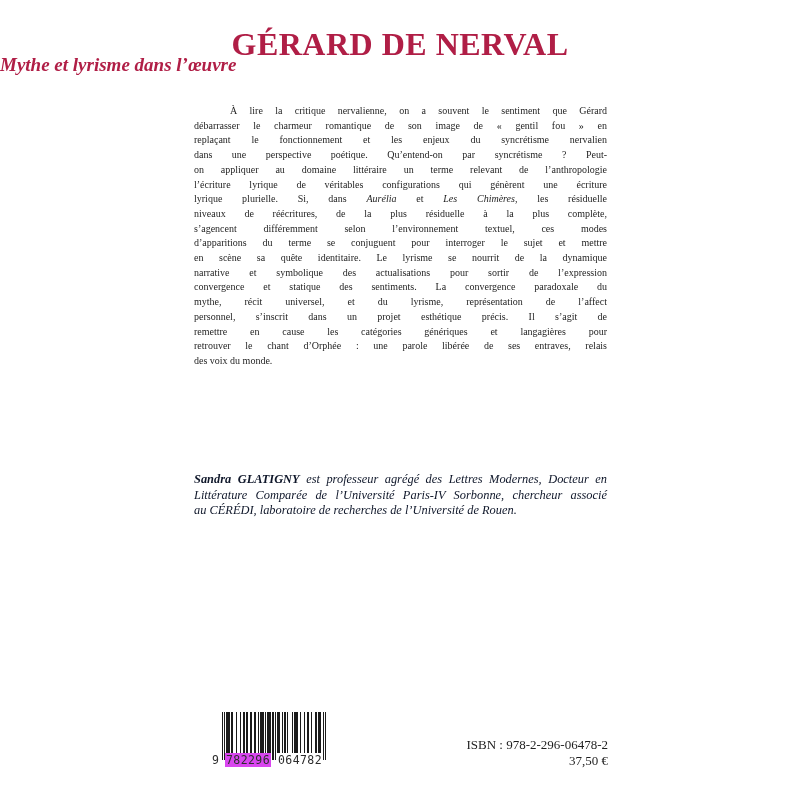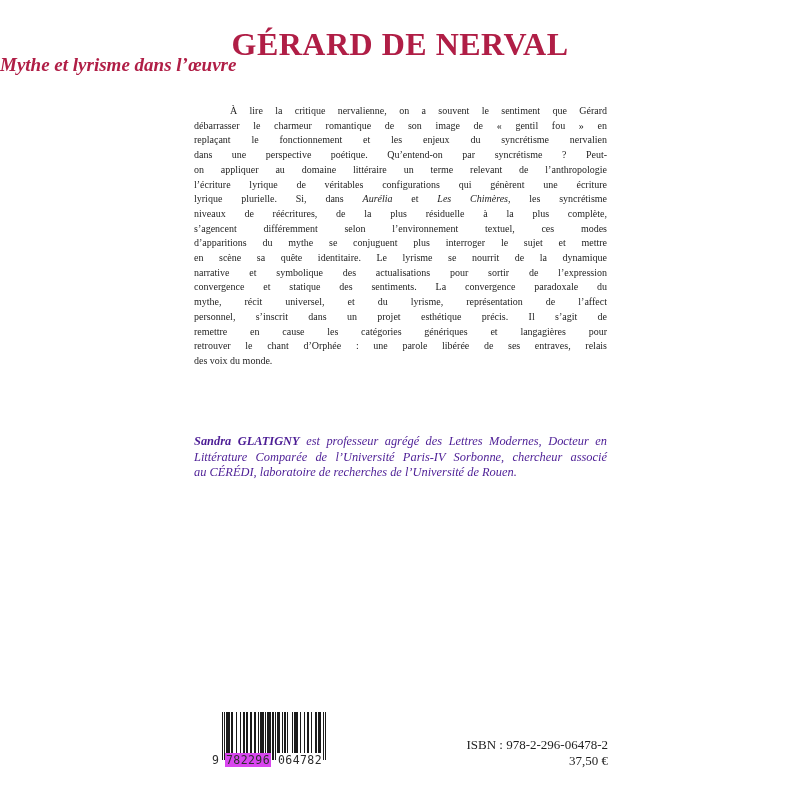--- a/index.html
+++ b/index.html
@@ -26,23 +26,23 @@
     font-size: 19px; font-weight: bold; font-style: italic;
     color: var(--accent, #b01e46);
   }
 
   .synopsis {
     position: absolute; top: 104px; left: 194px; width: 413px;
     font-size: 10px; line-height: 14.7px;
     color: #1e1e1e;
   }
   .bio {
-    position: absolute; top: 434px; left: 194px; width: 413px;
+    position: absolute; top: 472px; left: 194px; width: 413px;
     font-size: 12.4px; line-height: 15.6px;
-    color: #4c1d95;
+    color: #0f172a;
   }
   .tline { text-align: justify; text-align-last: justify; }
   .tline.last { text-align-last: left; }
   .tline.indent { text-indent: 36px; }
   .tline .it { font-style: italic; }
   .tline .bd { font-weight: bold; }
 
   .barcode-wrap {
     position: absolute; top: 712px; left: 222px;
     width: 104px; height: 58px;
@@ -75,24 +75,24 @@
 
   <div class="book-subtitle">Mythe et lyrisme dans l’œuvre</div>
 
   <div class="synopsis" id="synopsis">
       <div class="tline indent"><span>À lire la critique nervalienne, on a souvent le sentiment que Gérard</span></div>
       <div class="tline"><span>débarrasser le charmeur romantique de son image de « gentil fou » en</span></div>
       <div class="tline"><span>replaçant le fonctionnement et les enjeux du syncrétisme nervalien</span></div>
       <div class="tline"><span>dans une perspective poétique. Qu’entend-on par syncrétisme ? Peut-</span></div>
       <div class="tline"><span>on appliquer au domaine littéraire un terme relevant de l’anthropologie</span></div>
       <div class="tline"><span>l’écriture lyrique de véritables configurations qui génèrent une écriture</span></div>
-      <div class="tline"><span>lyrique plurielle. Si, dans </span><span class="it">Aurélia</span><span> et </span><span class="it">Les Chimères</span><span>, les syncrétisme</span></div>
+      <div class="tline"><span>lyrique plurielle. Si, dans </span><span class="it">Aurélia</span><span> et </span><span class="it">Les Chimères</span><span>, les résiduelle</span></div>
       <div class="tline"><span>niveaux de réécritures, de la plus résiduelle à la plus complète,</span></div>
       <div class="tline"><span>s’agencent différemment selon l’environnement textuel, ces modes</span></div>
-      <div class="tline"><span>d’apparitions du mythe se conjuguent plus interroger le sujet et mettre</span></div>
+      <div class="tline"><span>d’apparitions du terme se conjuguent pour interroger le sujet et mettre</span></div>
       <div class="tline"><span>en scène sa quête identitaire. Le lyrisme se nourrit de la dynamique</span></div>
       <div class="tline"><span>narrative et symbolique des actualisations pour sortir de l’expression</span></div>
       <div class="tline"><span>convergence et statique des sentiments. La convergence paradoxale du</span></div>
       <div class="tline"><span>mythe, récit universel, et du lyrisme, représentation de l’affect</span></div>
       <div class="tline"><span>personnel, s’inscrit dans un projet esthétique précis. Il s’agit de</span></div>
       <div class="tline"><span>remettre en cause les catégories génériques et langagières pour</span></div>
       <div class="tline"><span>retrouver le chant d’Orphée : une parole libérée de ses entraves, relais</span></div>
       <div class="tline last"><span>des voix du monde.</span></div>
     </div>
 

